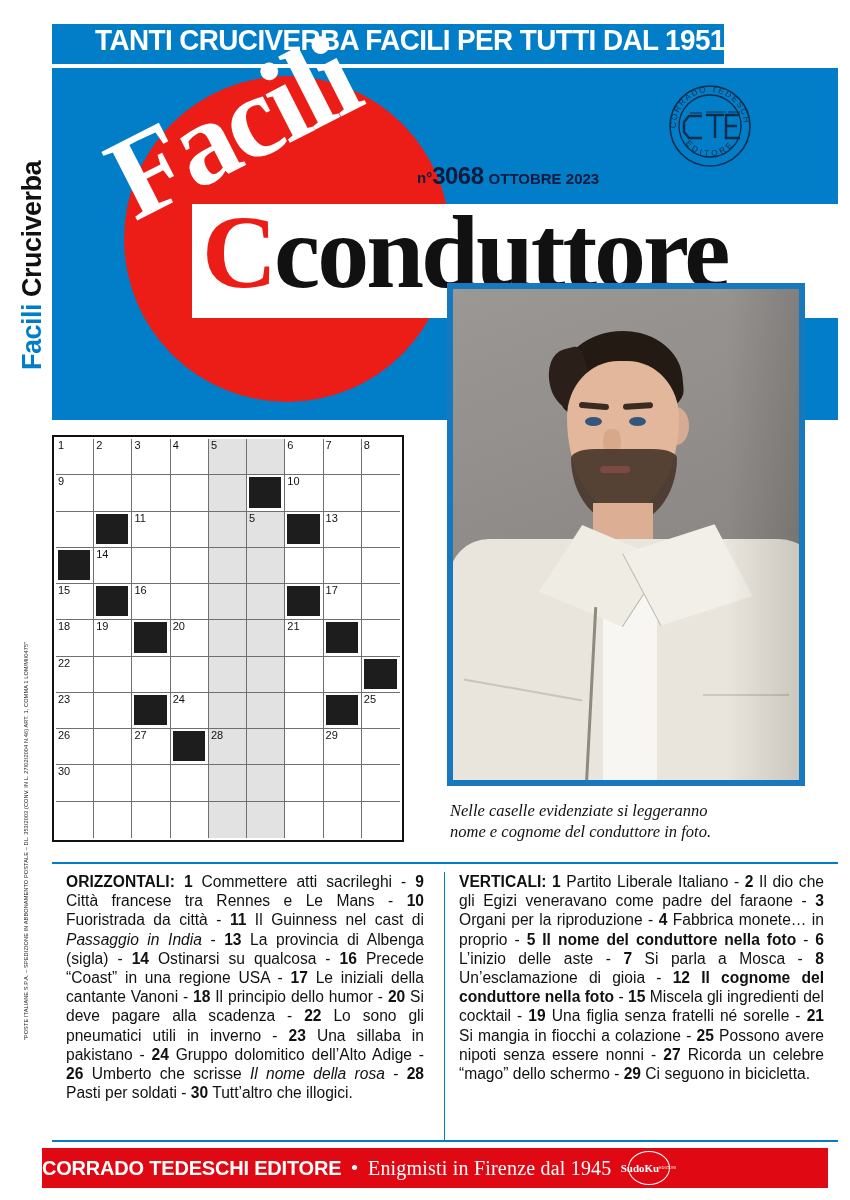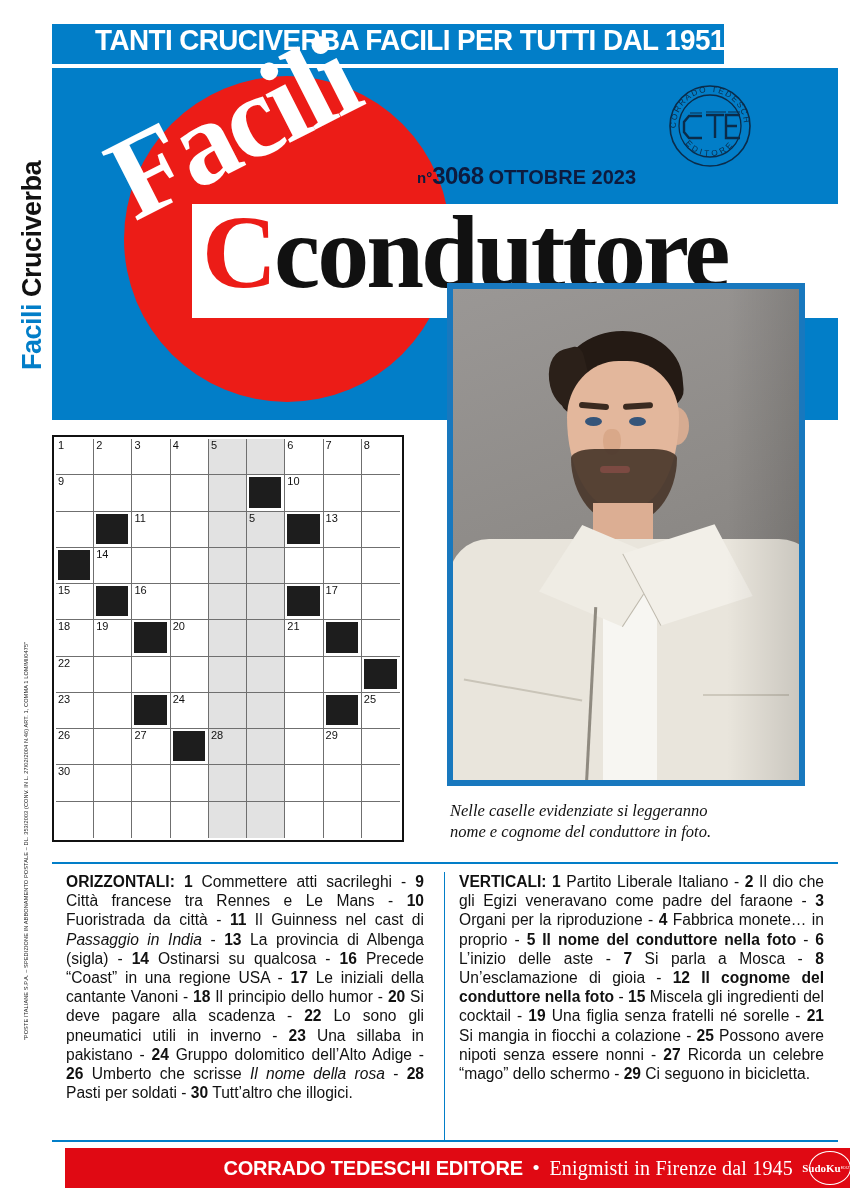--- a/index.html
+++ b/index.html
@@ -84,21 +84,21 @@
     letter-spacing:-4px;
     white-space:nowrap;
   }
   .issue{
     position:absolute;left:365px;top:94px;
     color:#0d1b3e;
     white-space:nowrap;
   }
   .issue .n{font-size:15px;font-weight:bold;vertical-align:1px;}
   .issue .num{font-size:24px;font-weight:bold;letter-spacing:-0.5px;text-align:center;}
-  .issue .mon{font-size:20px;font-weight:bold;letter-spacing:0px;margin-left:5px;}
+  .issue .mon{font-size:15px;font-weight:bold;letter-spacing:0px;margin-left:5px;}
 
   
   .seal{
     position:absolute;left:610px;top:10px;width:96px;height:96px;
   }
 
   
   .masthead{
     position:absolute;left:140px;top:136px;width:646px;height:114px;
     background:#ffffff;
@@ -257,23 +257,23 @@
     text-align:justify;
     color:#111;
     hyphens:auto;
   }
   .clue-col.left{border-right:1.5px solid #027EC8;padding-right:20px;}
   .clue-col b{font-weight:bold;}
   .clue-col i{font-style:italic;}
 
   
   .footer{
-    position:absolute;left:65px;top:1148px;width:786px;height:40px;
+    position:absolute;left:42px;top:1148px;width:786px;height:40px;
     background:#E00913;
-    display:flex;align-items:center;justify-content:flex-end;
+    display:flex;align-items:center;justify-content:flex-start;
     gap:10px;
   }
   .footer-main{
     color:#fff;font-weight:bold;font-size:20px;letter-spacing:-0.2px;
   }
   .footer-dot{color:#fff;font-size:19px;}
   .footer-sub{
     color:#fff;font-family:"Liberation Serif", serif;font-size:20px;
     letter-spacing:0.2px;
   }

